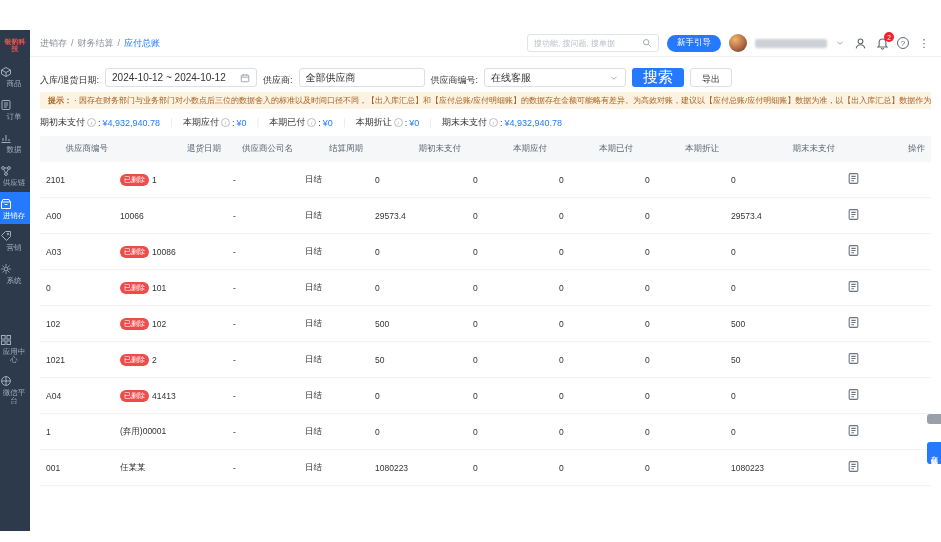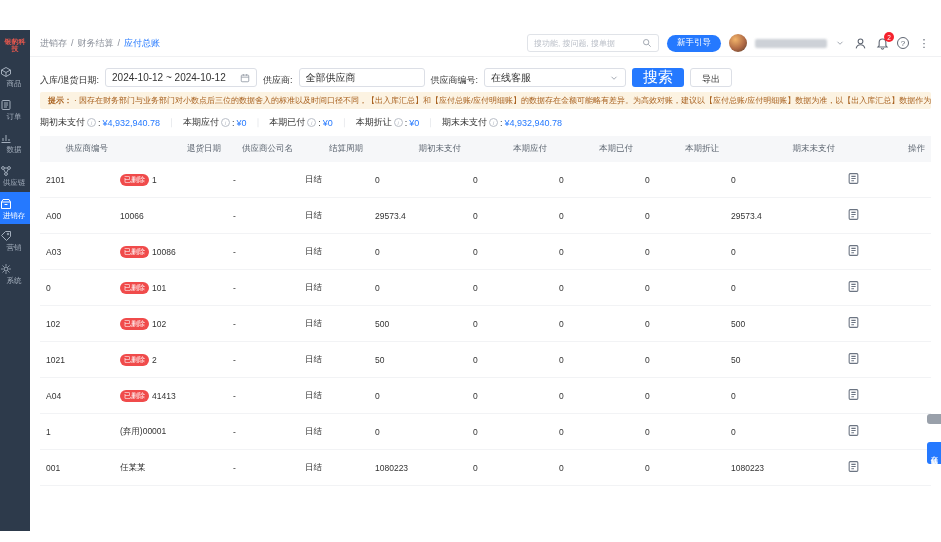--- a/index.html
+++ b/index.html
@@ -120,20 +120,38 @@
       <span class="side-label">营销</span>
     </div>
     <div class="side-item">
       <svg viewBox="0 0 12 12">
           <circle cx="6" cy="6" r="2"></circle>
           <path d="M6 1.2v1.6M6 9.2v1.6M1.2 6h1.6M9.2 6h1.6M2.6 2.6l1.2 1.2M8.2 8.2l1.2 1.2M9.4 2.6 8.2 3.8M3.8 8.2 2.6 9.4"></path>
         </svg>
       <span class="side-label">系统</span>
     </div>
 
+    <div class="side-bottom">
+      <div class="side-item">
+        <svg viewBox="0 0 12 12">
+            <rect x="1.5" y="1.5" width="3.6" height="3.6"></rect>
+            <rect x="6.9" y="1.5" width="3.6" height="3.6"></rect>
+            <rect x="1.5" y="6.9" width="3.6" height="3.6"></rect>
+            <rect x="6.9" y="6.9" width="3.6" height="3.6"></rect>
+          </svg>
+        <span class="side-label">应用中心</span>
+      </div>
+      <div class="side-item">
+        <svg viewBox="0 0 12 12">
+            <circle cx="6" cy="6" r="4.4"></circle>
+            <path d="M1.6 6h8.8M6 1.6v8.8"></path>
+          </svg>
+        <span class="side-label">微信平台</span>
+      </div>
+    </div>
   </aside>
 
   <div class="main">
 
     <div class="topbar">
       <div class="crumb">
         <span>进销存</span>
         <span>/</span>
         <span>财务结算</span>
         <span>/</span>

